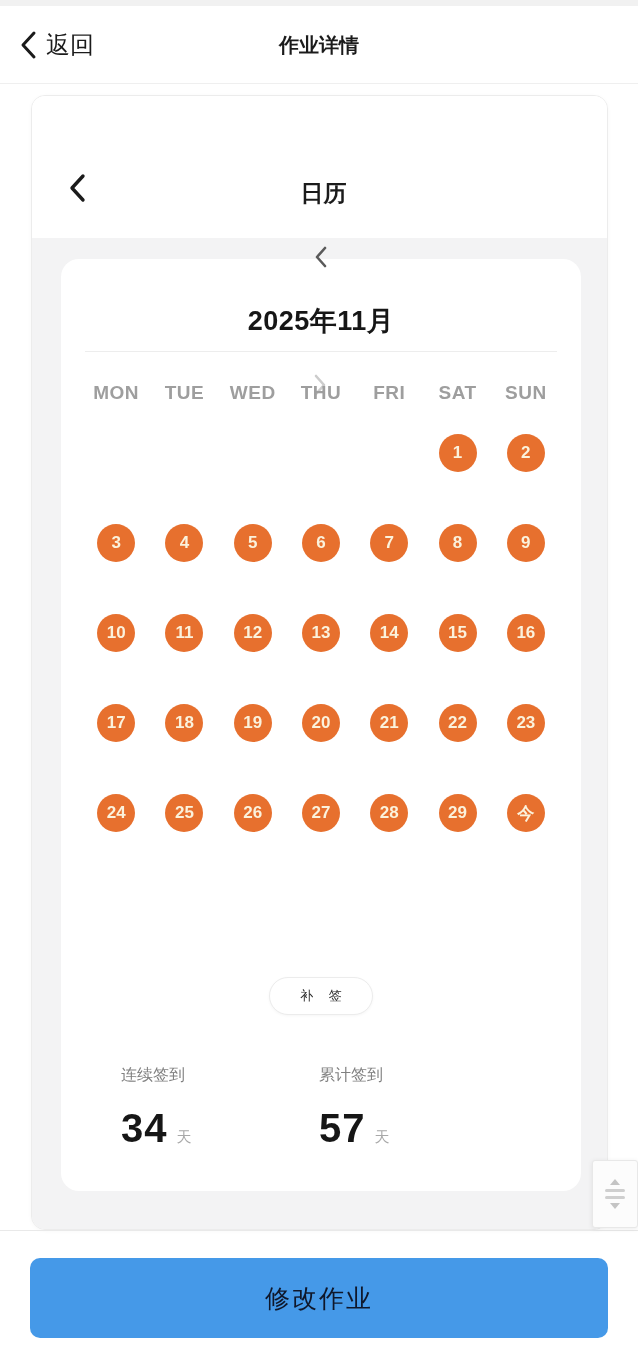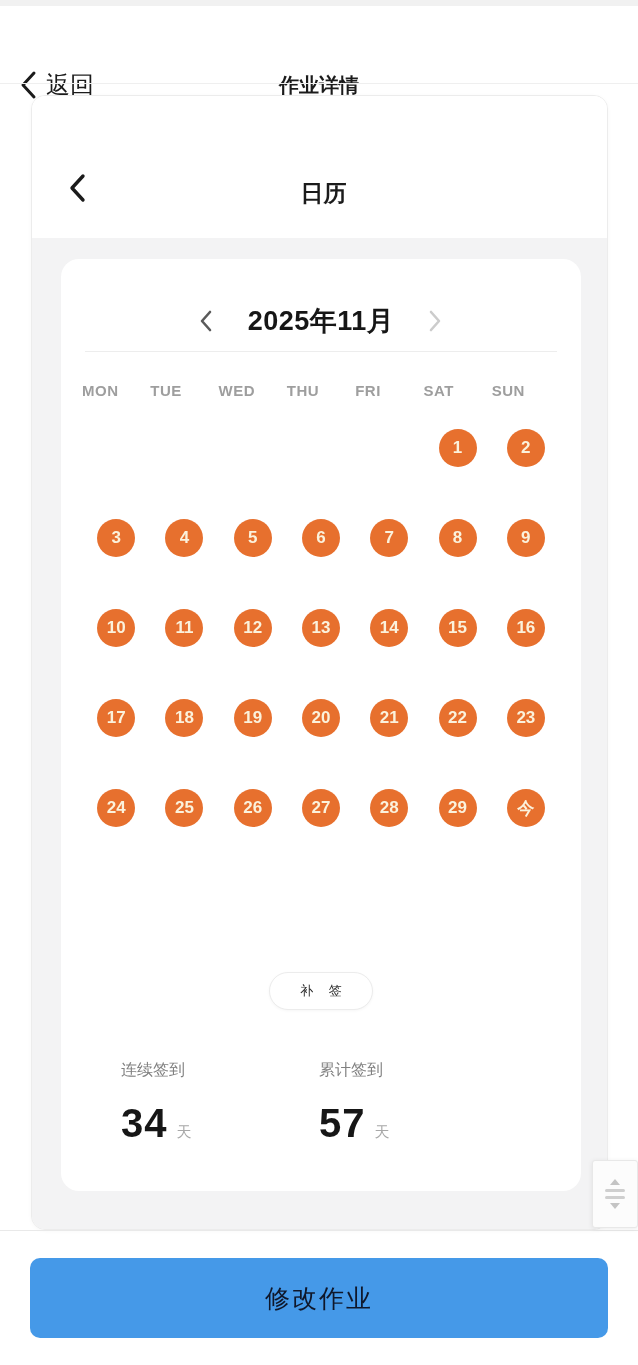--- a/index.html
+++ b/index.html
@@ -5,21 +5,21 @@
   * { margin:0; padding:0; box-sizing:border-box; }
   html,body { width:638px; height:1365px; }
   body {
     font-family: "Liberation Sans", "DejaVu Sans", sans-serif;
     background:#ffffff; color:#1b1b1b; position:relative; overflow:hidden;
   }
   
   .top-strip { position:absolute; left:0; top:0; width:638px; height:6px; background:#f1f1f1; }
 
   
-  .navbar { position:absolute; left:0; top:6px; width:638px; height:77px; background:#fff;margin-top:40px; }
+  .navbar { position:absolute; left:0; top:6px; width:638px; height:77px; background:#fff; }
   .nav-back { position:absolute; left:18px; top:50%; transform:translateY(-50%);
     display:flex; align-items:center; gap:8px; cursor:pointer; }
   .nav-back-chevron { width:20px; height:30px; }
   .nav-back-label { font-size:24px; color:#1b1b1b; }
   .nav-title { position:absolute; left:0; right:0; top:50%; transform:translateY(-50%);
     text-align:center; font-size:20px; font-weight:600; color:#1b1b1b;font-family:Liberation Mono, monospace; }
   .nav-divider { position:absolute; left:0; top:83px; width:638px; height:1px; background:#efefef; }
 
   
   .outer-card { position:absolute; left:31px; top:95px; width:577px; height:1135px;
@@ -27,26 +27,26 @@
     box-shadow:0 1px 4px rgba(0,0,0,0.03); overflow:hidden; }
   .panel-header { position:absolute; left:0; top:0; width:100%; height:142px; background:#fff; }
   .panel-back { position:absolute; left:34px; top:76px; width:24px; height:34px; cursor:pointer; }
   .panel-title { position:absolute; left:8px; right:0; top:82px; text-align:center;
     font-size:23px; font-weight:600; color:#1b1b1b; }
   .gray-section { position:absolute; left:0; top:142px; width:100%; height:993px; background:#f3f3f4; }
 
   
   .cal-card { position:absolute; left:29px; top:21px; width:520px; height:932px;
     background:#ffffff; border-radius:18px; padding-top:40px; }
-  .month-nav { height:44px; display:flex; align-items:center; justify-content:center; gap:34px; }
+  .month-nav { height:44px; display:flex; align-items:center; justify-content:center; gap:34px;flex-direction:column; }
   .month-chev { width:16px; height:26px; cursor:pointer; display:flex; align-items:center; }
   .month-label { font-size:27px; font-weight:700; color:#161616; letter-spacing:0.5px; }
   .month-divider { margin:8px 24px 0 24px; height:1px; background:#ededed; }
   .weekday-row { margin:30px 21px 0 21px; display:grid; grid-template-columns:repeat(7,1fr); }
-  .weekday { font-size:15px; font-weight:600; color:#9e9e9e; letter-spacing:0.5px; }
+  .weekday { text-align:center; font-size:19px; font-weight:600; color:#9e9e9e; letter-spacing:0.5px; }
   .date-grid { margin:4px 21px 0 21px; display:grid; grid-template-columns:repeat(7,1fr);
     grid-auto-rows:90px; }
   .date-cell { display:flex; align-items:center; justify-content:center; }
   .date-cell span { display:none; }
   .date-cell.signed span {
     display:flex; align-items:center; justify-content:center;
     width:38px; height:38px; border-radius:50%;
     background:var(--signed-color,#e7702e); color:#fbf2dc;
     font-size:17px; font-weight:700; cursor:pointer; }
   

